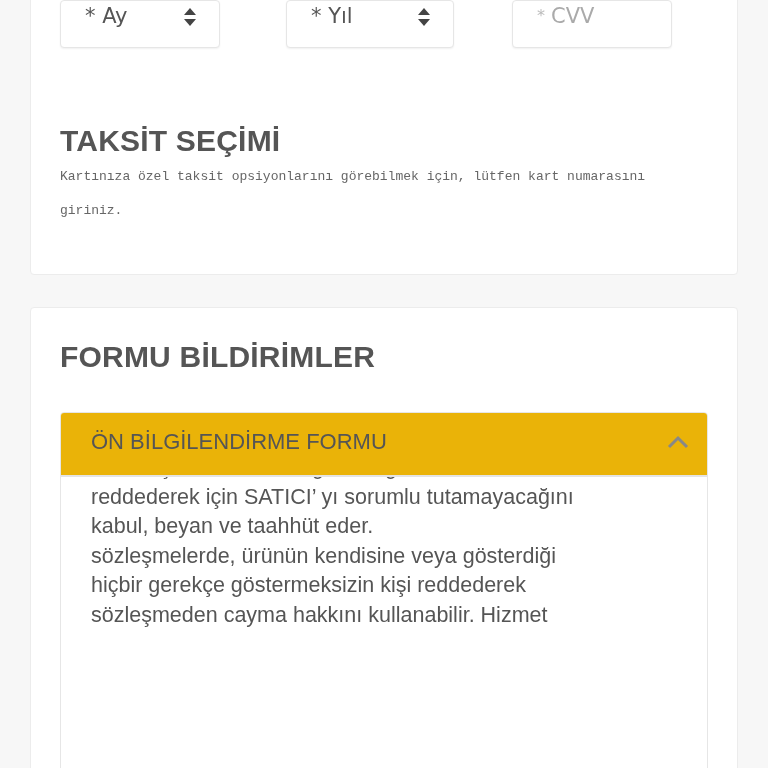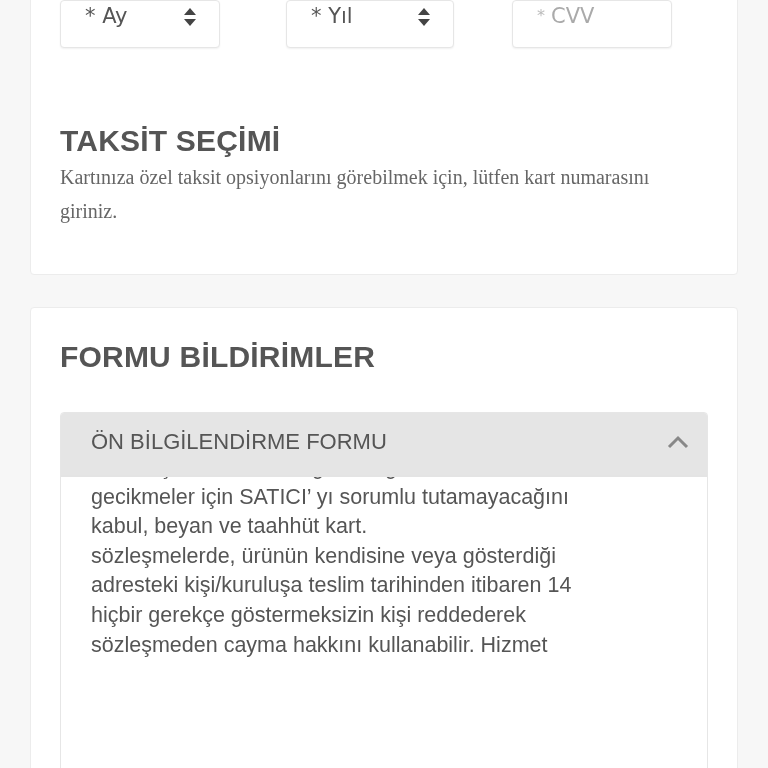--- a/index.html
+++ b/index.html
@@ -47,37 +47,37 @@
 
     .section-title {
       position: absolute;
       font-size: 30px; font-weight: bold;
       color: #555; letter-spacing: 0.2px;
       font-family: "Liberation Sans", sans-serif;
     }
     #taksit-title { left: 60px; top: 116px; margin-top: 8px; }
     #taksit-desc {
       position: absolute; left: 60px; top: 160px; width: 650px;
-      font-size: 20px; line-height: 34px; color: #666;
-      font-family: Liberation Serif, serif;
+      font-size: 13px; line-height: 34px; color: #666;
+      font-family: Liberation Mono, monospace;
     }
     #yasal-title { left: 60px; top: 340px; }
 
     #accordion {
       position: absolute; left: 60px; top: 412px;
       width: 648px; height: 400px;
       background: #fff;
       border: 1px solid #e6e6e6;
       border-radius: 4px;
       box-sizing: border-box;
       overflow: hidden;
     }
     #accordion-header {
       position: absolute; left: 0; top: 0; right: 0; height: 62px;
-      background: #e5e5e5;
+      background: #eab308;
       border-bottom: 2px solid #e4e4e4;
       z-index: 2;
     }
     #accordion-title {
       position: absolute; left: 30px; top: 16px;
       font-size: 22px; color: #555;
       font-family: "Liberation Sans", sans-serif;
     }
     #chevron {
       position: absolute; right: 18px; top: 22px;
@@ -125,20 +125,19 @@
 
 <div id="accordion">
   <div id="accordion-header">
     <span id="accordion-title">ÖN BİLGİLENDİRME FORMU</span>
     <svg id="chevron" viewBox="0 0 22 14">
       <polyline points="2,12 11,3 20,12" fill="none" stroke="#888" stroke-width="3"></polyline>
     </svg>
   </div>
   <div id="accordion-body">
     <div class="line">banka işlem süreci ile ilgili olduğundan, ALICI, olası</div>
-    <div class="line">gecikmeler için SATICI’ yı sorumlu tutamayacağını</div>
-    <div class="line">kabul, beyan ve taahhüt kart.</div>
+    <div class="line">reddederek için SATICI’ yı sorumlu tutamayacağını</div>
+    <div class="line">kabul, beyan ve taahhüt eder.</div>
     <div class="line">sözleşmelerde, ürünün kendisine veya gösterdiği</div>
-    <div class="line">adresteki kişi/kuruluşa teslim tarihinden itibaren 14</div>
     <div class="line">hiçbir gerekçe göstermeksizin kişi reddederek</div>
     <div class="line">sözleşmeden cayma hakkını kullanabilir. Hizmet</div>
   </div>
 </div>
 
 </body></html>

